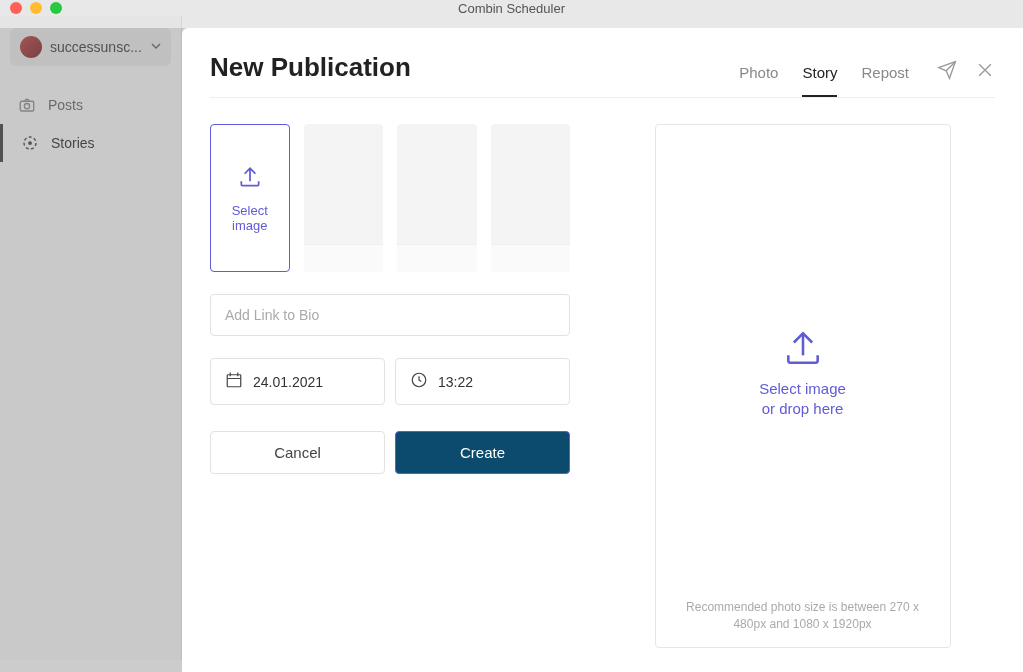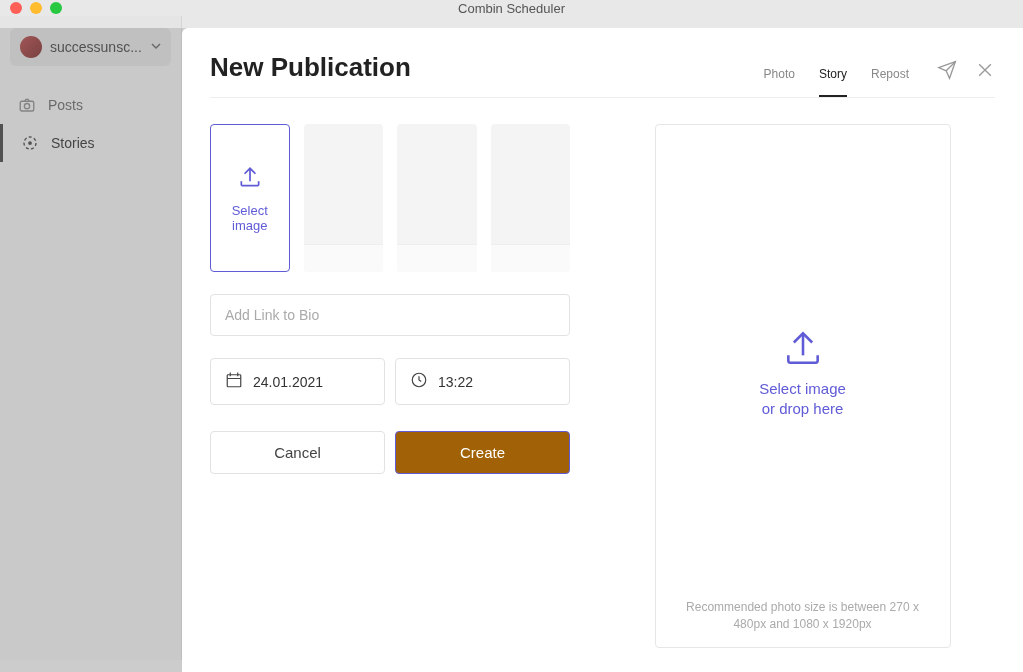--- a/index.html
+++ b/index.html
@@ -79,21 +79,21 @@
       border-top-left-radius: 6px;
       padding: 24px 28px 18px 28px;
       display: flex; flex-direction: column;
     }
     .panel-head {
       display: flex; align-items: flex-end;
       border-bottom: 1px solid #eee;
     }
     .panel-title { font-size: 26px; font-weight: 600; color: #222; padding-bottom: 14px; flex:1;}
     .tabs { display: flex; gap: 24px; }
-    .tab { padding-bottom: 14px; color: #888; cursor:pointer; font-size:12px;text-align:center;}
+    .tab { padding-bottom: 14px; color: #888; cursor:pointer; font-size:15px;text-align:center;}
     .tab.active { color: #222; border-bottom: 2px solid #222; font-weight:500;}
     .head-icons { display:flex; gap:18px; margin-left:28px; padding-bottom:14px; color:#888;}
     .head-icons svg { cursor:pointer; }
     .panel-body { display:flex; gap: 40px; flex:1; padding-top: 26px; min-height:0;}
     .left-col { width: 360px; display:flex; flex-direction:column; gap: 22px;}
     .slots { display:flex; gap: 14px; }
     .slot {
       width: 82px; height: 148px;
       background: #f4f4f4;
       border-radius: 4px;
@@ -112,21 +112,21 @@
     .input {
       border:1px solid #e2e2e2; border-radius:4px;
       padding: 12px 14px; font-size:14px; color:#333; background:#fff;
     }
     .input::placeholder{ color:#aaa;}
     .row2 { display:flex; gap:10px;}
     .row2 .input{ flex:1; display:flex; align-items:center; gap:10px; cursor:pointer;}
     .btn-row{ display:flex; gap:10px; margin-top: 4px;}
     .btn{ flex:1; padding:12px 0; text-align:center; border-radius:4px; font-size:15px; cursor:pointer; border:1px solid #e2e2e2; background:#fff;}
     .btn.cancel{ color:#444;}
-    .btn.create{ background:#a16207; color:#fff; border-color:#605bd6;}
+    .btn.create{ background:#0c4a6e; color:#fff; border-color:#605bd6;}
     .right-col { flex:1; display:flex; align-items:flex-start; justify-content:center; padding-top: 0;}
     .preview {
       width: 296px; height: 524px;
       border:1px solid #e6e6e6; border-radius:4px;
       display:flex; flex-direction:column; align-items:center;
       padding: 20px 18px 14px;
       cursor:pointer;
     }
     .preview-center{ flex:1; display:flex; flex-direction:column; align-items:center; justify-content:center; color:#605bd6; gap:6px;}
     .preview-text{ text-align:center; font-size:15px; line-height:1.3;}

